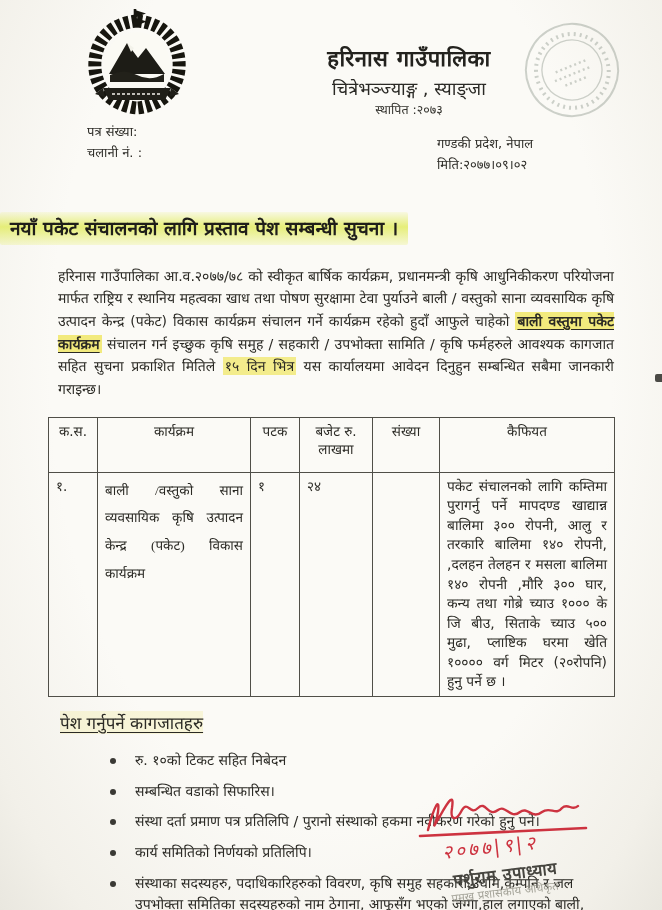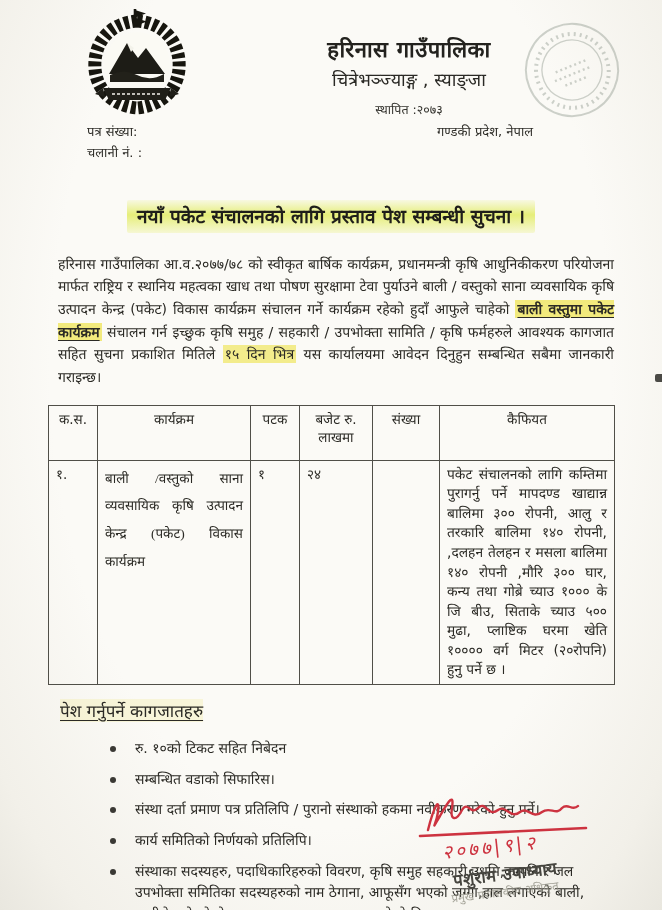--- a/index.html
+++ b/index.html
@@ -13,31 +13,31 @@
     color:#2c2b27;
     overflow:hidden;
   }
   
   .header{display:flex;align-items:flex-end;padding:8px 36px 0 82px;}
   .emblem{width:110px;height:110px;flex:0 0 auto;}
   .header-center{flex:1;text-align:center;padding-top:6px;}
   .org-name{font-size:22px;font-weight:bold;letter-spacing:.5px;color:#23221e;}
   .office-name{font-size:25px;font-weight:bold;margin-top:3px;color:#23221e;}
   .address-line{font-size:18px;margin-top:4px;color:#2a2925;}
-  .established-line{font-size:12.5px;margin-top:10px;color:#33322d;}
+  .established-line{font-size:12.5px;margin-top:1px;color:#33322d;}
   .stamp-faint{
     position:absolute;top:20px;right:40px;width:100px;height:100px;
     transform:rotate(-22deg);opacity:.32;
   }
   
   .meta{display:flex;justify-content:space-between;padding:4px 50px 0 87px;
         font-size:13px;line-height:1.6;color:#2e2d28;}
-  .meta .right{min-width:175px;}
-  
-  .title-wrap{text-align:center;margin-top:36px;}
+  .meta .right{min-width:175px;margin-top:12px;}
+  
+  .title-wrap{margin-top:36px;}
   .title{
     display:inline-block;font-size:19px;font-weight:bold;color:#1f1e1a;
     background:linear-gradient(180deg, rgba(231,239,109,.15) 0%, rgba(226,236,100,.85) 45%, rgba(231,239,109,.25) 100%);
     padding:3px 10px 4px 10px;border-radius:2px;
   }
   
   .para{margin:20px 48px 0 58px;text-align:justify;font-size:14px;line-height:1.62;color:#2b2a25;}
   .hl-phrase{
     background:rgba(240,230,95,.8);
     text-decoration:underline;text-underline-offset:3px;
@@ -123,20 +123,21 @@
     </div>
   </div>
 
   <div class="meta">
     <div class="left">
       <div>पत्र संख्या:</div>
       <div>चलानी नं. :</div>
     </div>
     <div class="right">
       <div>गण्डकी प्रदेश, नेपाल</div>
+      <div>मिति:२०७७।०९।०२</div>
     </div>
   </div>
 
   <div class="title-wrap">
     <span class="title">नयाँ पकेट संचालनको लागि प्रस्ताव पेश सम्बन्धी सुचना ।</span>
   </div>
 
   <p class="para"><span>हरिनास गाउँपालिका आ.व.२०७७/७८ को स्वीकृत बार्षिक कार्यक्रम, प्रधानमन्त्री कृषि आधुनिकीकरण परियोजना मार्फत राष्ट्रिय र स्थानिय महत्वका खाध तथा पोषण सुरक्षामा टेवा पुर्याउने बाली / वस्तुको साना व्यवसायिक कृषि उत्पादन केन्द्र (पकेट) विकास कार्यक्रम संचालन गर्ने कार्यक्रम रहेको हुदाँ आफुले चाहेको</span>
     <span class="hl-phrase">बाली वस्तुमा पकेट कार्यक्रम</span>
     <span>संचालन गर्न इच्छुक कृषि समुह / सहकारी / उपभोक्ता सामिति / कृषि फर्महरुले आवश्यक कागजात सहित सुचना प्रकाशित मितिले</span>

